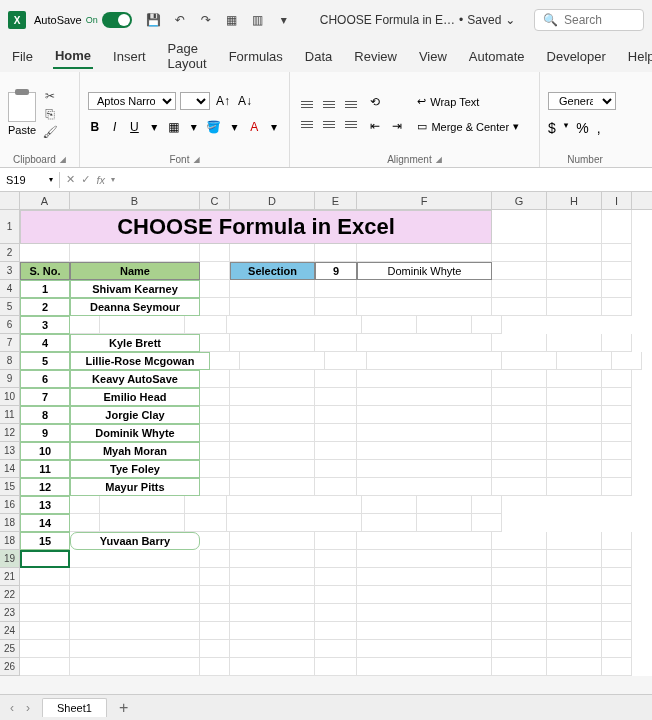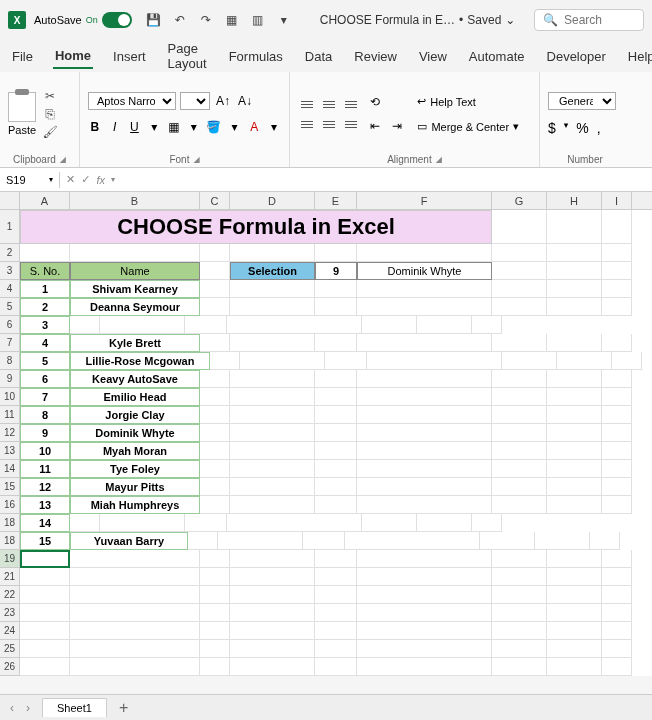--- a/index.html
+++ b/index.html
@@ -62,21 +62,21 @@
 .cA { width: 50px; } .cB { width: 130px; } .cC { width: 30px; } .cD { width: 85px; } .cE { width: 42px; } .cF { width: 135px; } .cG { width: 55px; } .cH { width: 55px; } .cI { width: 30px; }
 
 .rows { }
 .row { display: flex; height: 18px; }
 .row-h { width: 20px; background: #f0f0f0; border-right: 1px solid #ccc; border-bottom: 1px solid #ccc; text-align: center; font-size: 10px; color: #444; line-height: 18px; }
 .row-h.sel { background: #d5e4d5; }
 .cell { border-right: 1px solid #e0e0e0; border-bottom: 1px solid #e0e0e0; font-size: 11px; display: flex; align-items: center; padding: 0 4px; }
 
 
 .title-merge { width: 472px; height: 34px; background: #f3d6f3; font-size: 22px; font-weight: bold; justify-content: center; border: 1px solid #ccc; }
-.hdr-green { background: #a9d18e; font-weight: normal; justify-content: center; border: 1px solid #888; }
+.hdr-green { background: #a9d18e; font-weight: bold; justify-content: center; border: 1px solid #888; }
 .tbl-cell { border: 1px solid #9c9; justify-content: center; font-weight: bold; font-size: 11px; }
 .sel-hdr { background: #7fc5e6; font-weight: bold; justify-content: center; border: 1px solid #888; }
 .sel-val { border: 1px solid #888; justify-content: center; font-weight: bold; }
 .sel-res { border: 1px solid #888; justify-content: center; }
 .selected-cell { border: 2px solid #107c41 !important; padding: 0 3px; }
 
 
 .sheet-bar { position: absolute; bottom: 0; left: 0; right: 0; height: 26px; background: #eee; border-top: 1px solid #ccc; display: flex; align-items: center; padding: 0 10px; gap: 12px; }
 .sheet-nav { color: #888; cursor: pointer; }
 .sheet-tab { background: #fff; border: 1px solid #ccc; border-bottom: none; padding: 3px 14px; font-size: 11px; border-radius: 2px 2px 0 0; }
@@ -204,21 +204,21 @@
       <div style="display:flex;flex-direction:column;gap:6px">
         <span class="fbtn">⟲</span>
         <div style="display:flex;gap:4px">
           <span class="fbtn">⇤</span>
           <span class="fbtn">⇥</span>
         </div>
       </div>
       <div style="display:flex;flex-direction:column;gap:6px">
         <div class="merge-btn">
             <span>↩</span>
-            <span>Help Text</span>
+            <span>Wrap Text</span>
           </div>
         <div class="merge-btn">
             <span>▭</span>
             <span>Merge &amp; Center</span>
             <span>▾</span>
           </div>
       </div>
     </div>
     <div class="group-label">
         <span>Alignment</span>
@@ -440,21 +440,20 @@
         <div class="cell " style="width: 85px;"></div>
         <div class="cell " style="width: 42px;"></div>
         <div class="cell " style="width: 135px;"></div>
         <div class="cell " style="width: 55px;"></div>
         <div class="cell " style="width: 55px;"></div>
         <div class="cell " style="width: 30px;"></div>
       </div>
       <div class="row">
         <div class="row-h">16</div>
         <div class="cell tbl-cell" style="width: 50px;">13</div>
-        <div class="cell tbl-cell" style="width: 130px;">Miah Humphreys</div>
         <div class="cell " style="width: 30px;"></div>
         <div class="cell " style="width: 85px;"></div>
         <div class="cell " style="width: 42px;"></div>
         <div class="cell " style="width: 135px;"></div>
         <div class="cell " style="width: 55px;"></div>
         <div class="cell " style="width: 55px;"></div>
         <div class="cell " style="width: 30px;"></div>
       </div>
       <div class="row">
         <div class="row-h">18</div>
@@ -463,21 +462,21 @@
         <div class="cell " style="width: 85px;"></div>
         <div class="cell " style="width: 42px;"></div>
         <div class="cell " style="width: 135px;"></div>
         <div class="cell " style="width: 55px;"></div>
         <div class="cell " style="width: 55px;"></div>
         <div class="cell " style="width: 30px;"></div>
       </div>
       <div class="row">
         <div class="row-h">18</div>
         <div class="cell tbl-cell" style="width: 50px;">15</div>
-        <div class="cell tbl-cell" style="width: 118px;">Yuvaan Barry</div>
+        <div class="cell tbl-cell" style="width: 130px; border-radius: 7px;">Yuvaan Barry</div>
         <div class="cell " style="width: 30px;"></div>
         <div class="cell " style="width: 85px;"></div>
         <div class="cell " style="width: 42px;"></div>
         <div class="cell " style="width: 135px;"></div>
         <div class="cell " style="width: 55px;"></div>
         <div class="cell " style="width: 55px;"></div>
         <div class="cell " style="width: 30px;"></div>
       </div>
       <div class="row">
         <div class="row-h sel">19</div>

